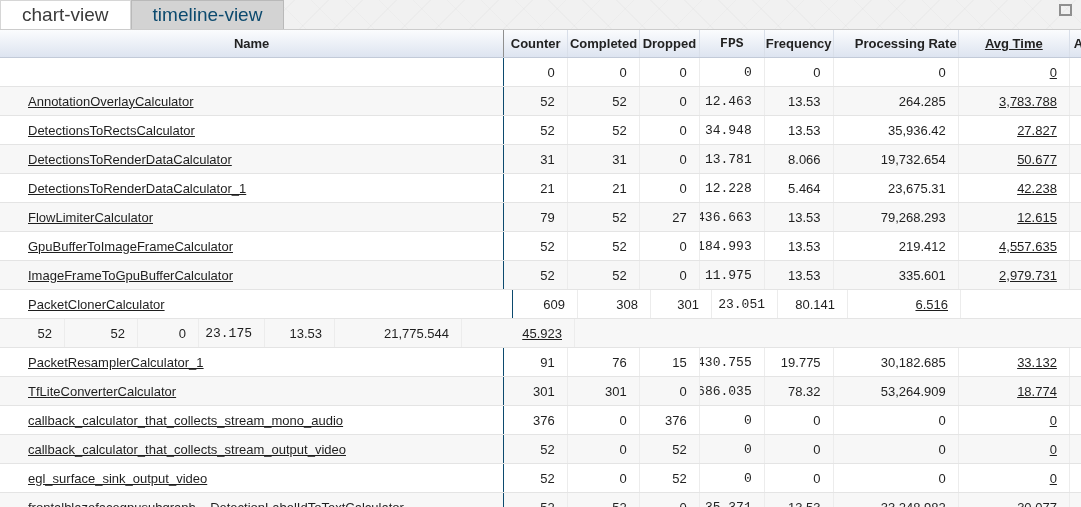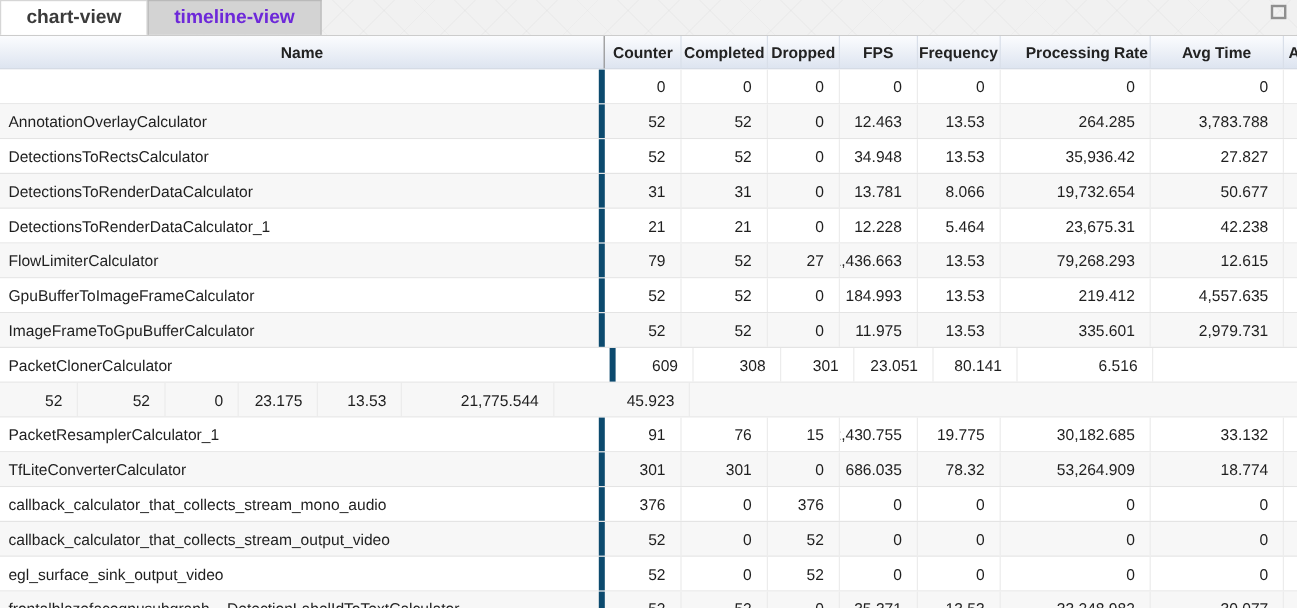--- a/index.html
+++ b/index.html
@@ -12,25 +12,25 @@
   .tabbar {
     position: relative; height: 29px; width: 100%;
     background:
       repeating-linear-gradient(45deg, rgba(0,0,0,0.018) 0 1px, transparent 1px 24px),
       repeating-linear-gradient(-45deg, rgba(0,0,0,0.018) 0 1px, transparent 1px 24px),
       #f1f1f1;
     display: flex; align-items: stretch;
   }
   .tab {
     display: flex; align-items: center; padding: 0 21px;
-    font-size: 16px; font-weight: bold; cursor: default;
+    font-size: 19px; font-weight: normal; cursor: default;
     border: 1px solid #c9c9c9; border-bottom: none;
   }
   .tab.active { background: #ffffff; color: #3b3b3b; border-color: #d6d6d6; }
-  .tab.inactive { background: #d3d3d3; color: #6d28d9; border-color: #b9b9b9; }
+  .tab.inactive { background: #d3d3d3; color: #0c4a6e; border-color: #b9b9b9; }
 
   .popout {
     position: absolute; right: 9px; top: 4px; width: 13px; height: 12px;
     border: 2px solid #8f8f8f; background: transparent;
   }
 
   
   .grid { width: 1180px; }
   .thead {
     display: flex; height: 29px; align-items: center;
@@ -40,33 +40,33 @@
     font-size: 13px; font-weight: bold; color: #222;
   }
   .th { text-align: center; height: 100%; display: flex; align-items: center; justify-content: center; }
   .th.sep { border-right: 1px solid #d9dfe9; }
   .th.name-col { border-right: 1px solid #8f8f8f; }
 
   .tbody { background: #fff; }
   .tr { display: flex; height: 29px; align-items: center; background: #ffffff; border-bottom: 1px solid #e4e4e4; }
   .tr.alt { background: #f7f7f7; }
   .td { height: 100%; display: flex; align-items: center; font-size: 13px; color: #1f1f1f; overflow: hidden; white-space: nowrap; }
-  .td.name-col { justify-content: flex-start; padding-left: 7px; border-right: 5px solid #0c4a6e; }
+  .td.name-col { justify-content: flex-start; padding-left: 28px; border-right: 1px solid #0c4a6e; text-decoration: underline; }
   .td.num { justify-content: flex-end; padding-right: 12px; border-right: 1px solid #ececec; }
   .td.extra { border-right: none; }
 
   
   .w-name { width: 513px; }
   .w-counter { width: 65px; }
   .w-completed { width: 73px; }
   .w-dropped { width: 61px; }
-  .w-fps { width: 66px; }
+  .w-fps { width: 66px; font-family: Liberation Mono, monospace; }
   .w-frequency { width: 70px; }
   .w-prate { width: 107px; margin-left: 20px; }
-  .w-avgtime { width: 113px; }
+  .w-avgtime { width: 113px; text-decoration: underline; }
   .w-extra { width: 112px; }
 </style>
 </head>
 <body>
 
 <div class="app">
 
   <div class="tabbar">
     <div class="tab active">
       <span>chart-view</span>

